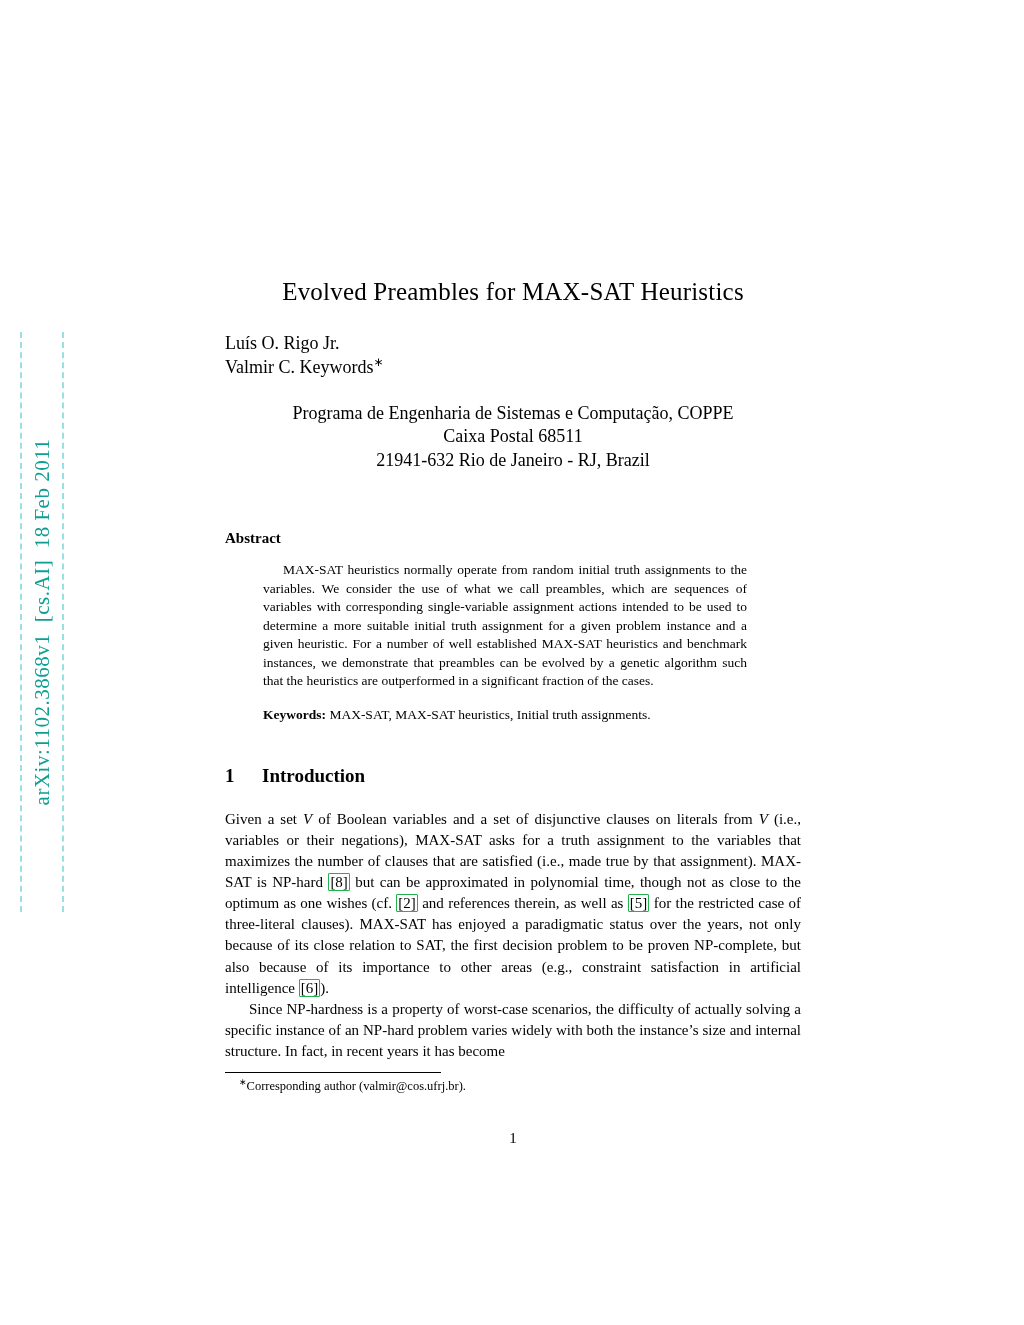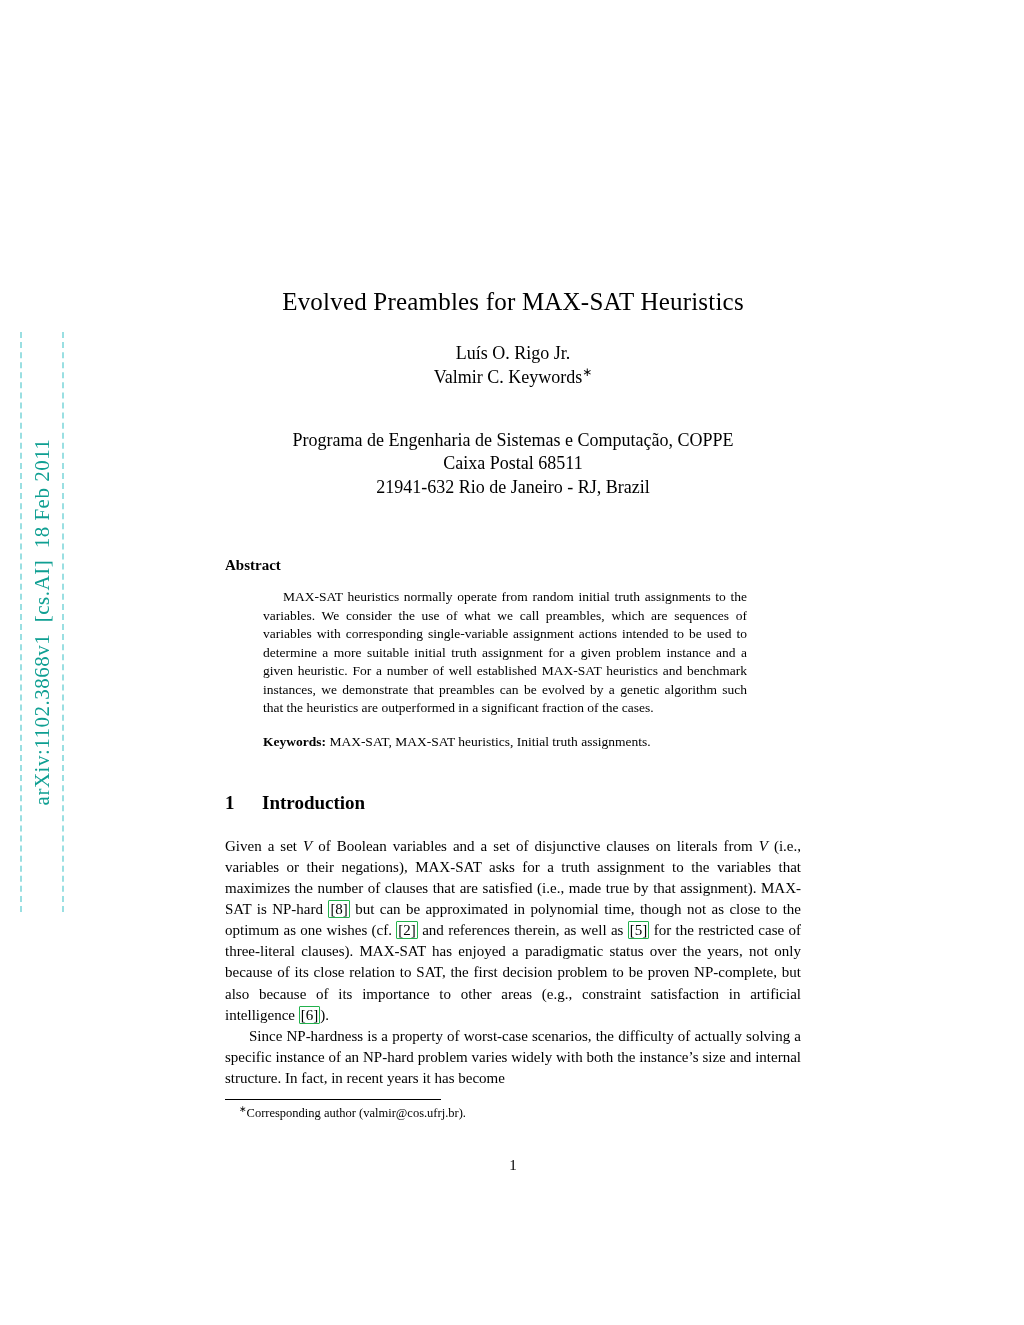--- a/index.html
+++ b/index.html
@@ -30,42 +30,42 @@
   .watermark span {
     color: #0f9f92;
     font-size: 21px;
     white-space: pre;
     letter-spacing: 0.5px;
   }
 
   .content {
     position: absolute;
     left: 225px;
-    top: 16px;
+    top: 6px;
     width: 576px;
   }
 
   .title {
     margin: 272px 0 0 0;
     text-align: center;
     font-size: 25px;
     font-weight: normal;
     letter-spacing: 0.2px;
   }
 
   .authors {
     margin-top: 26px;
-    text-align: center;
+    text-align: left;
     font-size: 18px;
     line-height: 1.25;
   }
   .authors sup { font-size: 12px; }
 
   .affiliation {
-    margin-top: 41px;
+    margin-top: 24px;
     text-align: center;
     font-size: 18px;
     line-height: 1.3;
   }
 
   .abstract-heading {
     margin-top: 58px;
     text-align: left;
     font-weight: bold;
     font-size: 15px;

